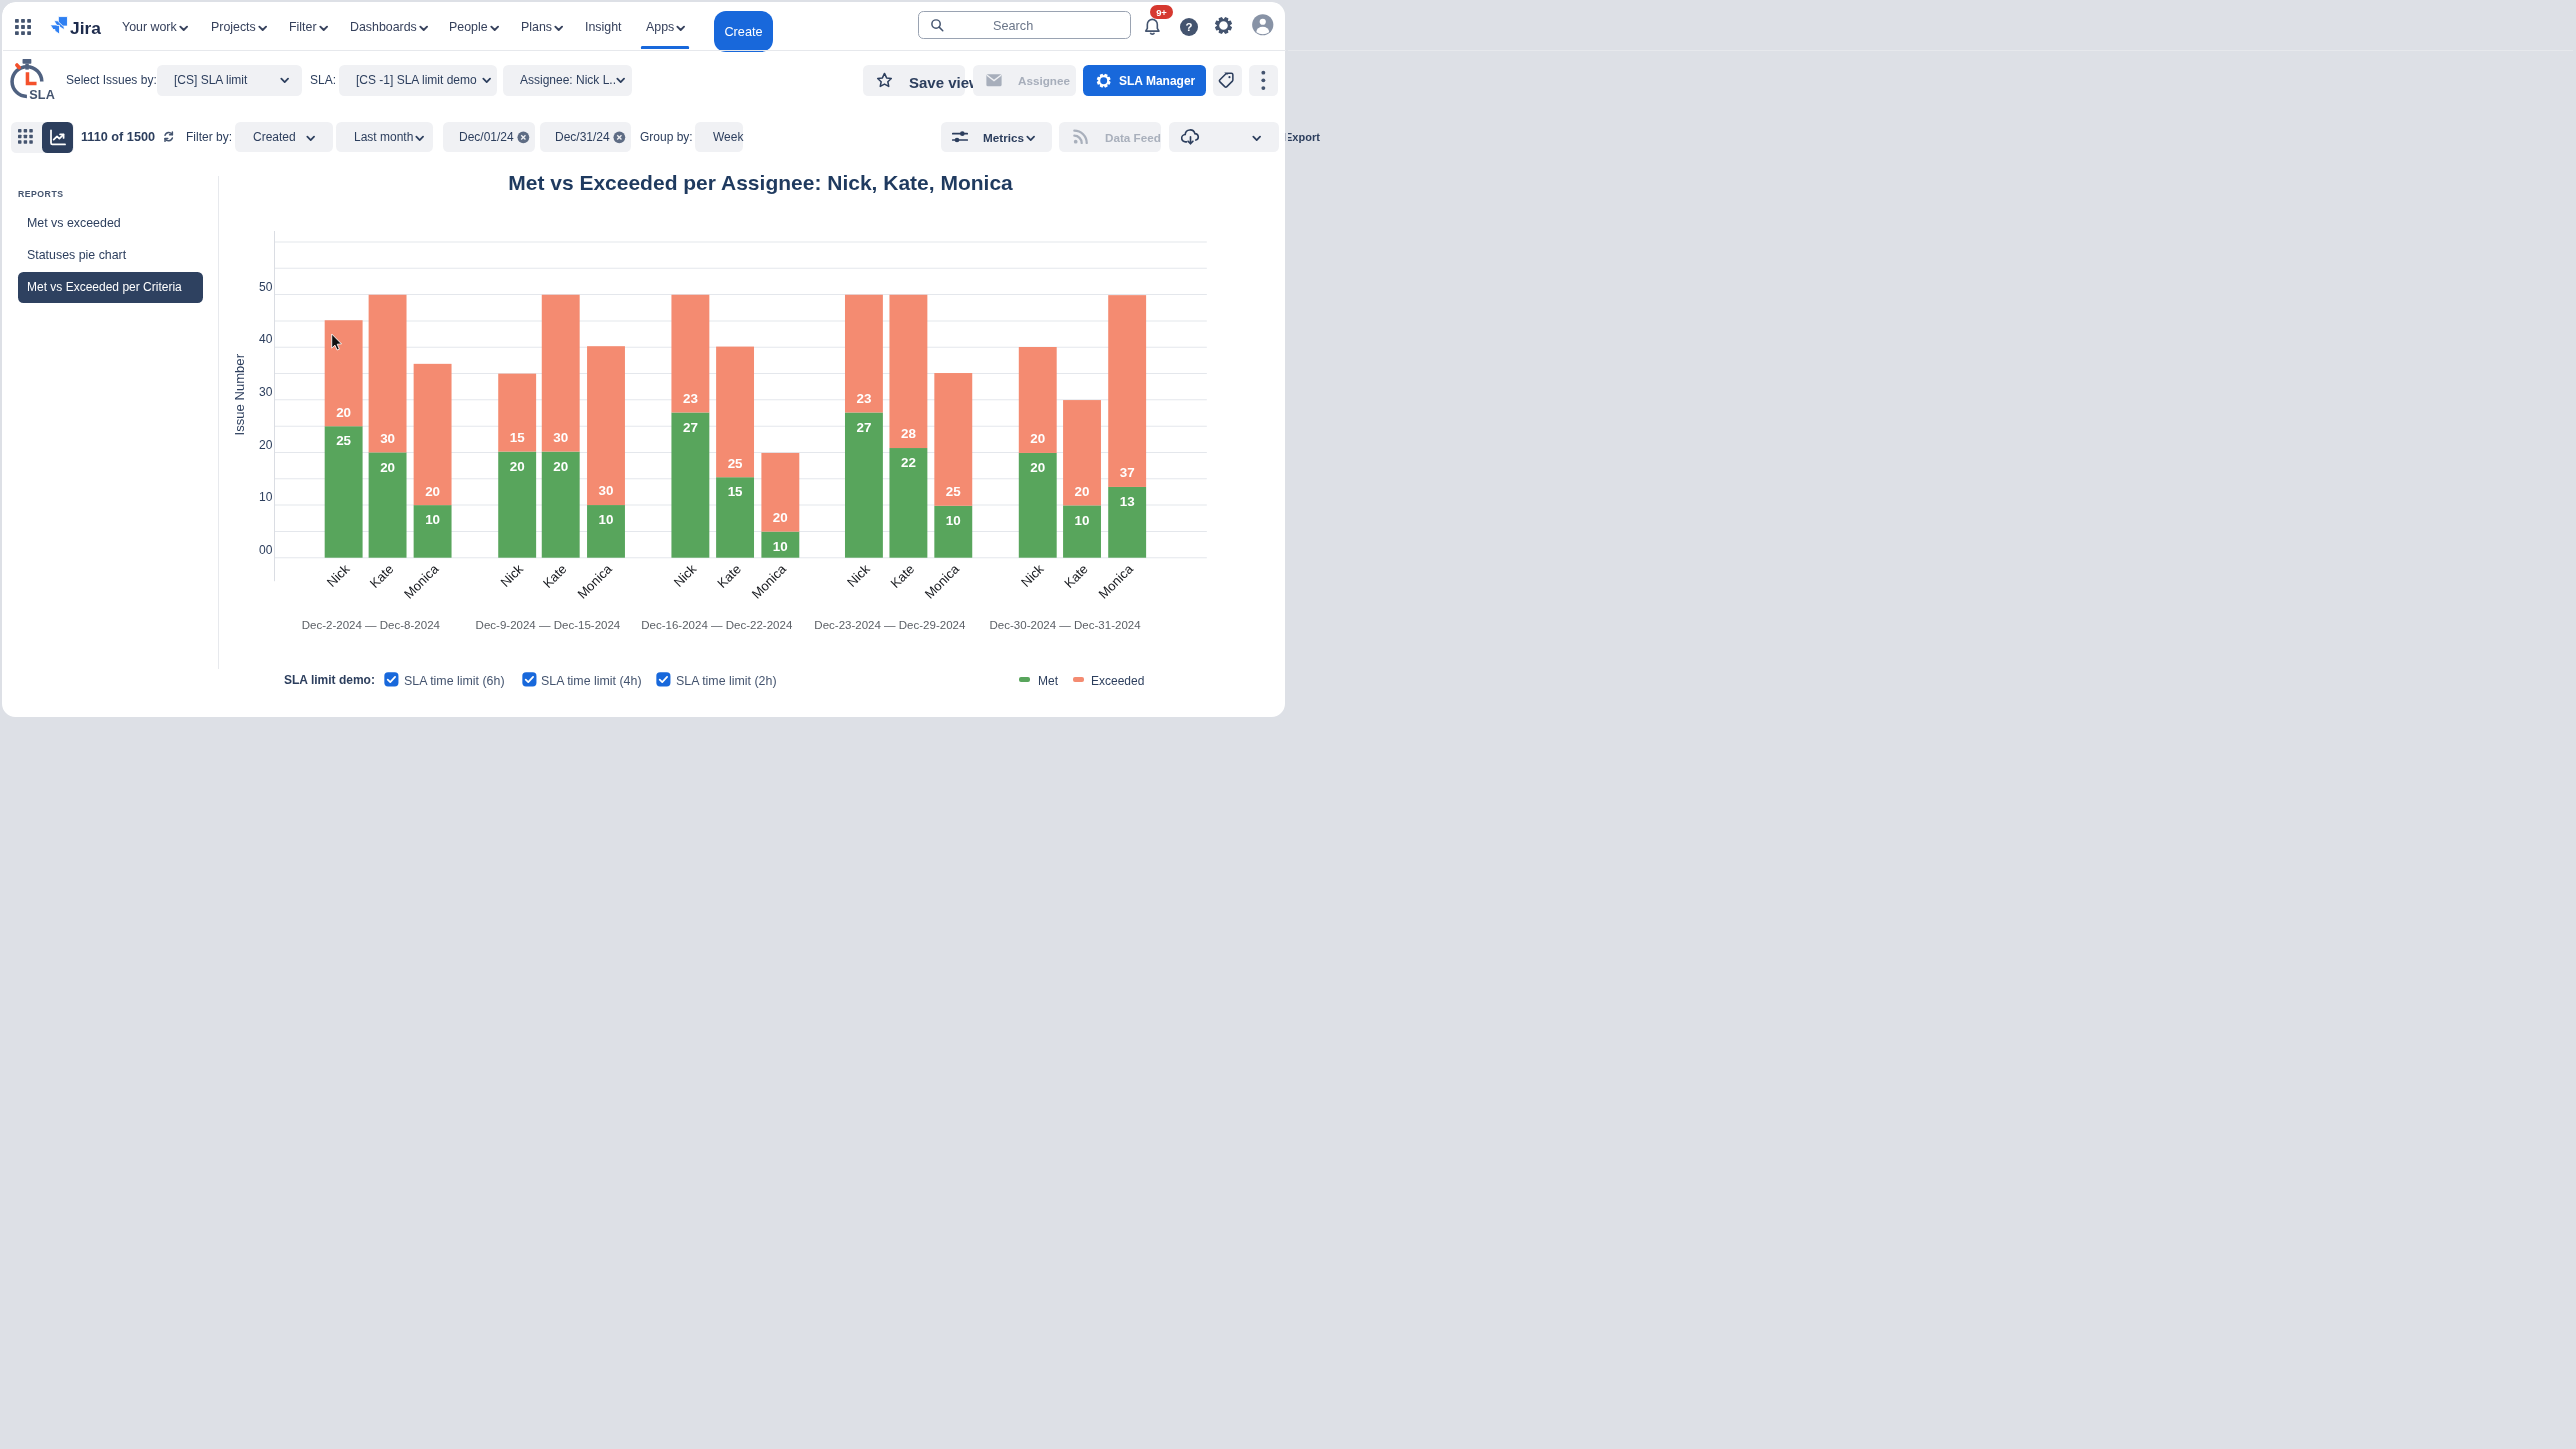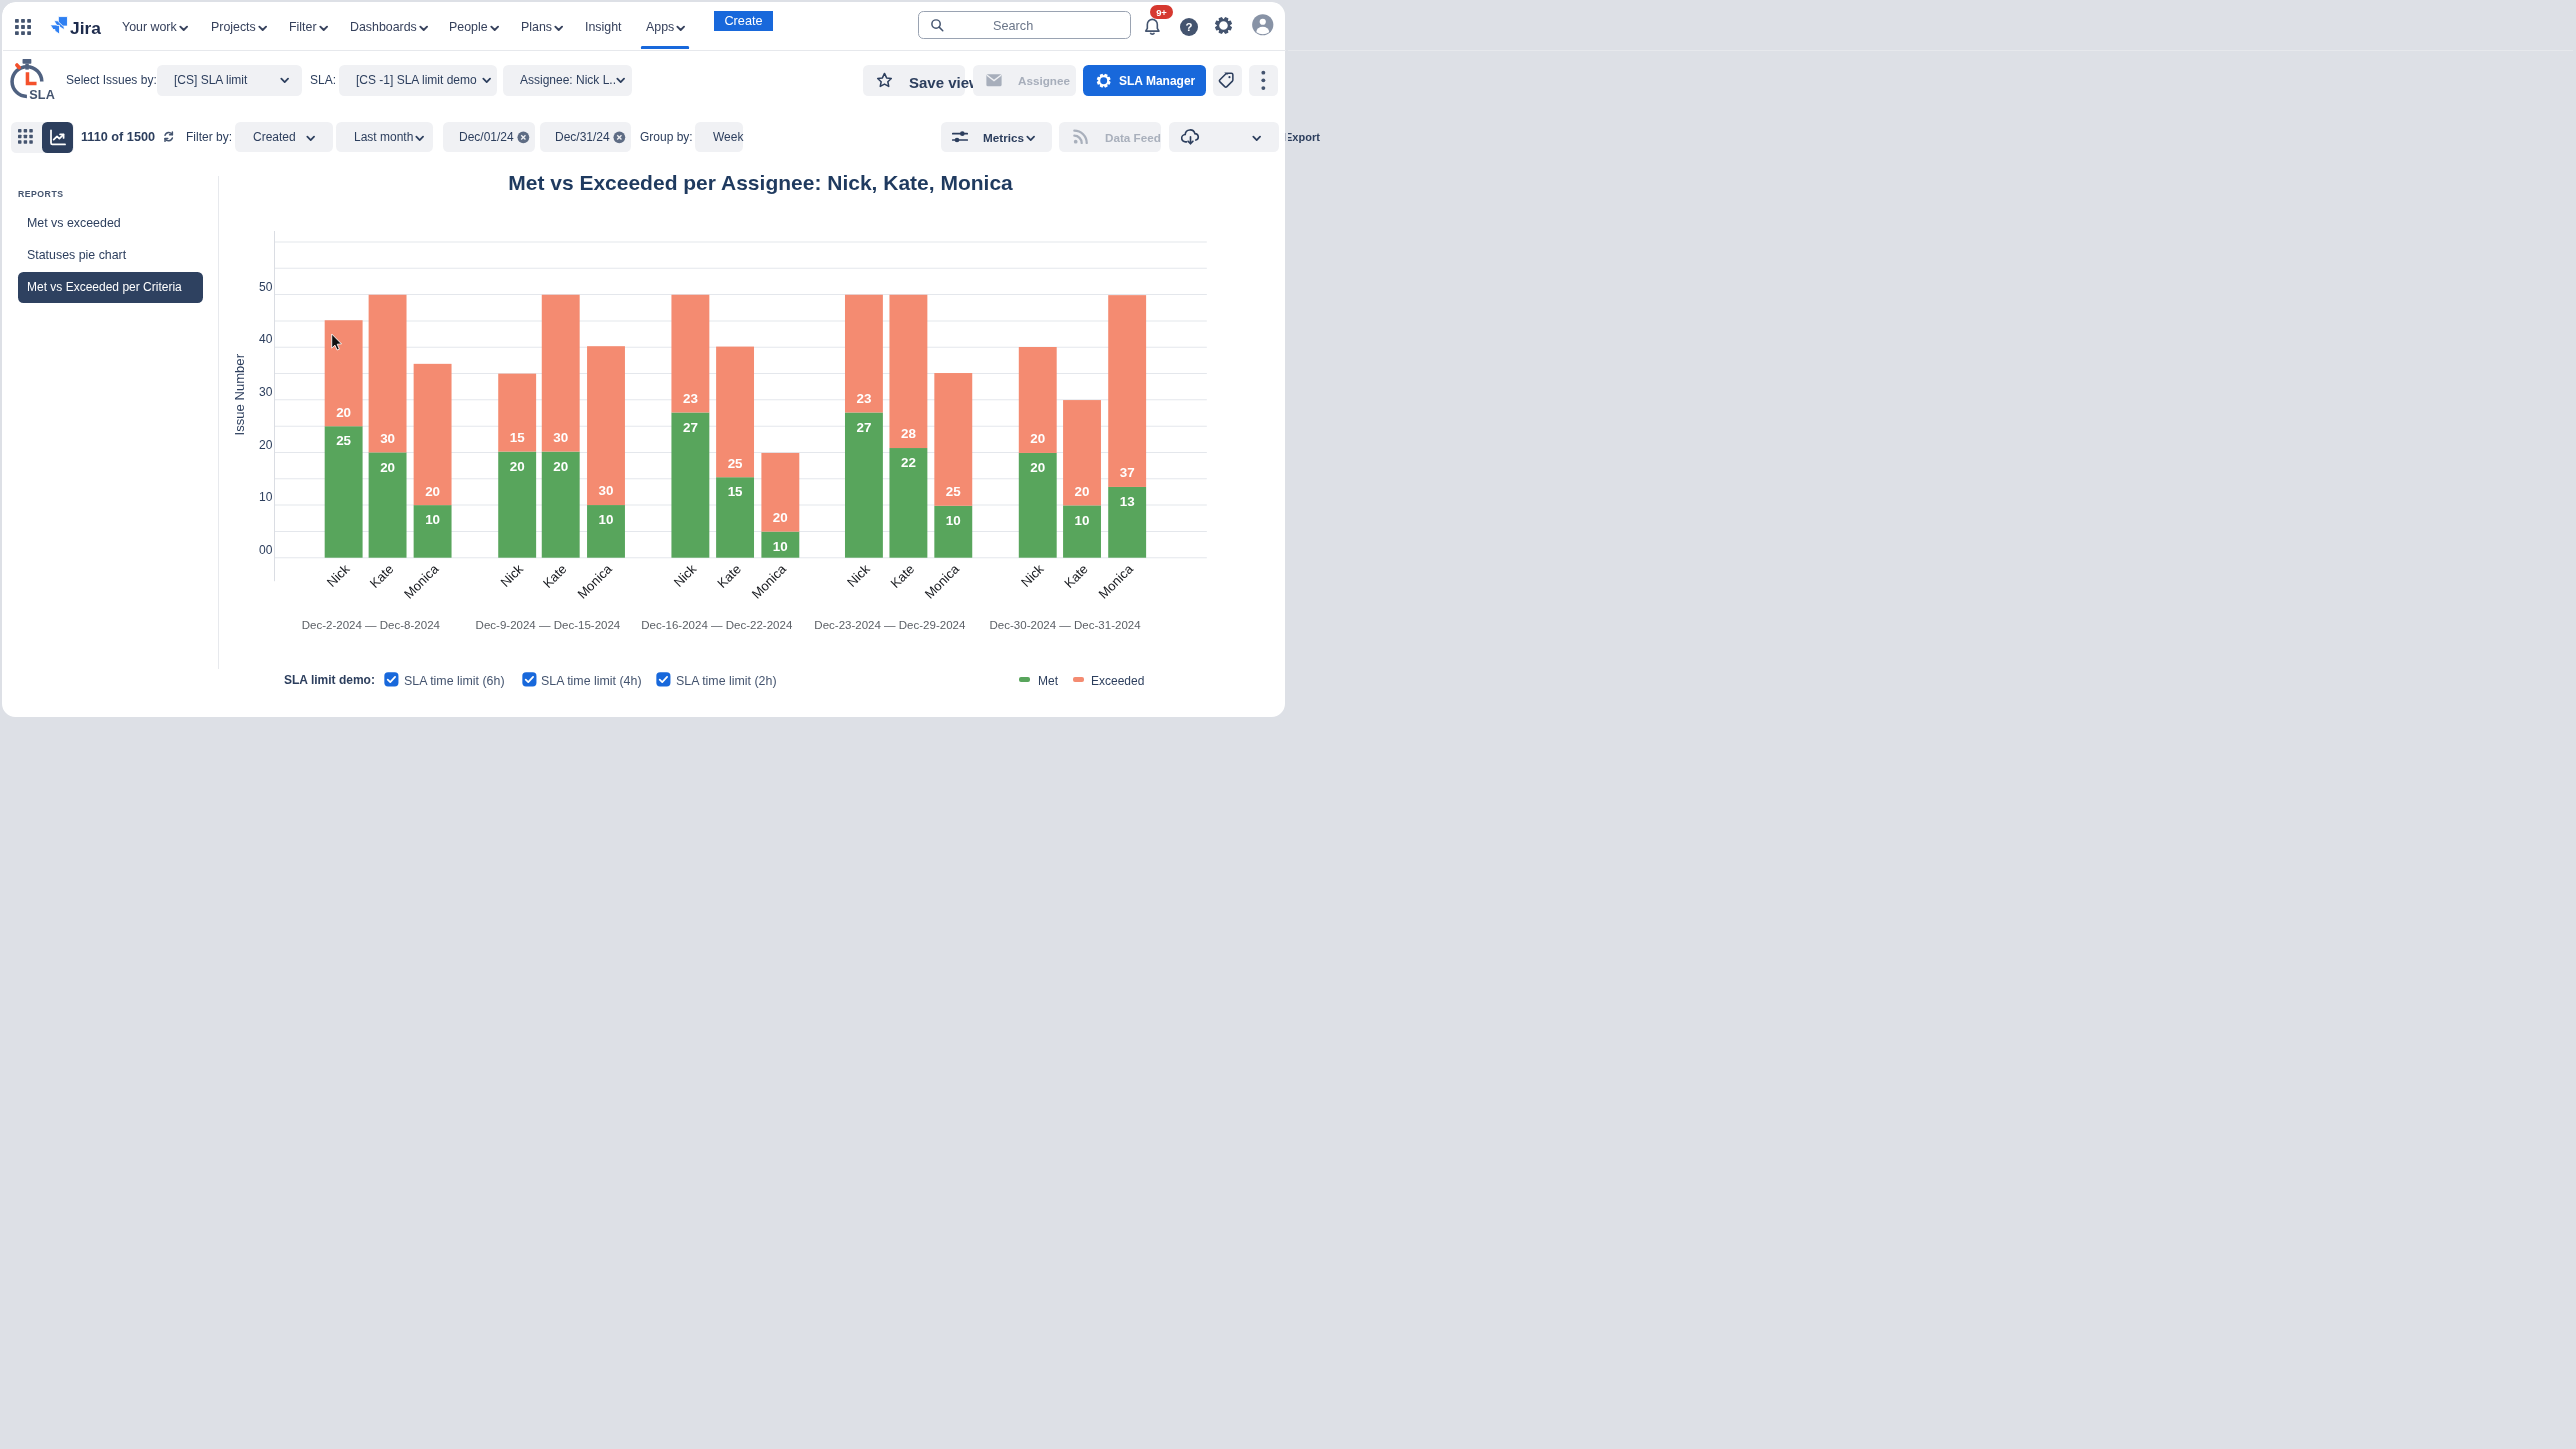--- a/index.html
+++ b/index.html
@@ -49,21 +49,21 @@
       <path d="M2 2.5 L7 7.5 L12 2.5" fill="none" stroke="#36415c" stroke-width="2.8" stroke-linecap="round" stroke-linejoin="round"></path>
     </svg></div>
 <div class="navitem" style="left:521px">Plans <svg width="9.4" height="6.7" viewBox="0 0 14 10" style="margin-top:2px">
       <path d="M2 2.5 L7 7.5 L12 2.5" fill="none" stroke="#36415c" stroke-width="2.8" stroke-linecap="round" stroke-linejoin="round"></path>
     </svg></div>
 <div class="navitem" style="left:585px">Insight</div>
 <div class="navitem" style="left:646px">Apps <svg width="9.4" height="6.7" viewBox="0 0 14 10" style="margin-top:2px">
       <path d="M2 2.5 L7 7.5 L12 2.5" fill="none" stroke="#36415c" stroke-width="2.8" stroke-linecap="round" stroke-linejoin="round"></path>
     </svg></div>
 <div class="abs" style="left:641px;top:46px;width:48px;height:2.7px;background:#1868db;border-radius:1.3px 1.3px 0 0"></div>
-<div class="abs" style="left:714px;top:11.4px;width:59px;height:20px;background:#1868db;border-radius:0;display:flex;align-items:center;justify-content:center;font-size:12.7px;font-weight:500;color:#fff">Create</div>
+<div class="abs" style="left:714px;top:11.4px;width:59px;height:41px;background:#1868db;border-radius:12px;display:flex;align-items:center;justify-content:center;font-size:12.7px;font-weight:500;color:#fff">Create</div>
 <div class="abs" style="left:918px;top:11px;width:213px;height:28px;border:1.3px solid #9aa3b2;border-radius:5.4px"></div>
 <svg class="abs" style="left:930px;top:18px" width="14.8" height="14.8" viewBox="0 0 22 22">
     <circle cx="9" cy="9" r="6.2" fill="none" stroke="#44546f" stroke-width="2.2"></circle>
     <line x1="13.6" y1="13.6" x2="19" y2="19" stroke="#44546f" stroke-width="2.2" stroke-linecap="round"></line>
   </svg>
 <div class="abs" style="left:993px;top:19px;font-size:12.7px;color:#6b7689">Search</div>
 <svg class="abs" style="left:1142px;top:14.8px" width="20" height="21.5" viewBox="0 0 30 32">
   <path d="M8 14 a7.5 7.5 0 0 1 15 0 v6 l2.5 4 h-20 l2.5-4 z" fill="none" stroke="#44546f" stroke-width="2.4" stroke-linejoin="round"></path>
   <path d="M12.5 26.5 a3.2 3.2 0 0 0 6 0" fill="none" stroke="#44546f" stroke-width="2.4"></path>
 </svg>

